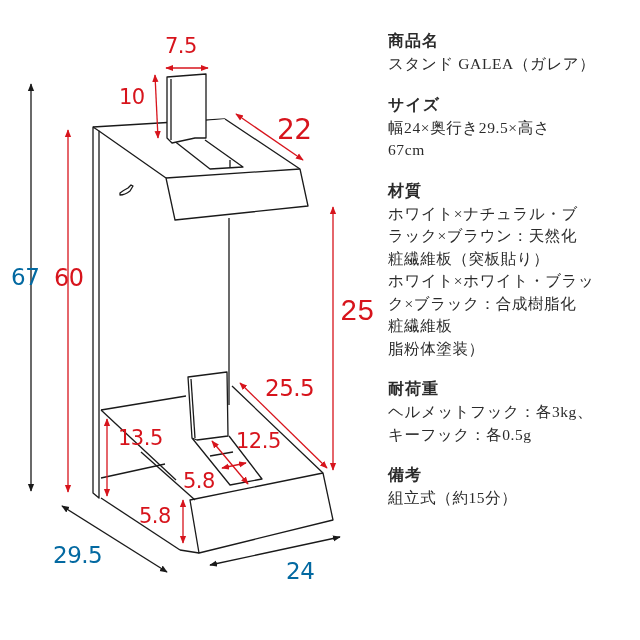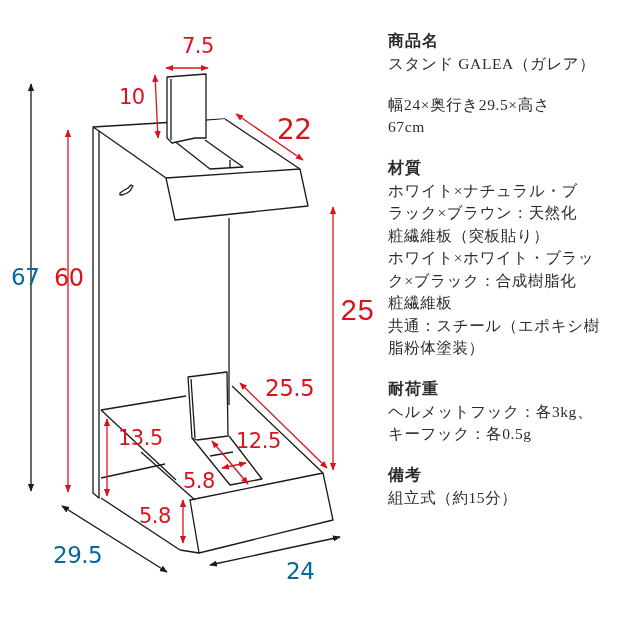--- a/index.html
+++ b/index.html
@@ -78,51 +78,51 @@
       <line x1="240" y1="383" x2="327" y2="468" marker-start="url(#arR)" marker-end="url(#arR)"></line>
       <line x1="107" y1="419" x2="107" y2="496" marker-start="url(#arR)" marker-end="url(#arR)"></line>
       <line x1="212" y1="441" x2="248" y2="484" marker-start="url(#arR)" marker-end="url(#arR)"></line>
       <line x1="222" y1="468" x2="246" y2="463" marker-start="url(#arR)" marker-end="url(#arR)"></line>
       <line x1="183" y1="500" x2="183" y2="543" marker-start="url(#arR)" marker-end="url(#arR)"></line>
     </g>
   </svg>
 
   <span class="dim black" style="left:11px;top:266px;">67</span>
   <span class="dim red" style="left:54px;top:266px;font-size:24px;">60</span>
-  <span class="dim red" style="left:182px;top:36px;">7.5</span>
+  <span class="dim red" style="left:165px;top:36px;">7.5</span>
   <span class="dim red" style="left:119px;top:87px;">10</span>
   <span class="dim red" style="left:277px;top:116px;font-size:28px;">22</span>
   <span class="dim red" style="left:340px;top:298px;font-size:29px;font-family:Liberation Mono, monospace;">25</span>
   <span class="dim red" style="left:265px;top:377px;font-size:23px;">25.5</span>
   <span class="dim red" style="left:118px;top:428px;">13.5</span>
   <span class="dim red" style="left:236px;top:431px;">12.5</span>
   <span class="dim red" style="left:183px;top:471px;">5.8</span>
   <span class="dim red" style="left:139px;top:506px;">5.8</span>
   <span class="dim black" style="left:53px;top:544px;">29.5</span>
   <span class="dim black" style="left:286px;top:560px;">24</span>
 </div>
 
 <div id="specs">
   <div class="spec-section">
     <div class="spec-title">商品名</div>
     <div class="spec-line">スタンド GALEA（ガレア）</div>
   </div>
   <div class="spec-section">
+    <div class="spec-title">サイズ</div>
     <div class="spec-line">幅24×奥行き29.5×高さ</div>
     <div class="spec-line">67cm</div>
   </div>
   <div class="spec-section">
     <div class="spec-title">材質</div>
     <div class="spec-line">ホワイト×ナチュラル・ブ</div>
     <div class="spec-line">ラック×ブラウン：天然化</div>
     <div class="spec-line">粧繊維板（突板貼り）</div>
     <div class="spec-line">ホワイト×ホワイト・ブラッ</div>
     <div class="spec-line">ク×ブラック：合成樹脂化</div>
     <div class="spec-line">粧繊維板</div>
-    <div class="spec-line">共通：スチール（エポキシ樹</div>
     <div class="spec-line">脂粉体塗装）</div>
   </div>
   <div class="spec-section">
     <div class="spec-title">耐荷重</div>
     <div class="spec-line">ヘルメットフック：各3kg、</div>
     <div class="spec-line">キーフック：各0.5g</div>
   </div>
   <div class="spec-section">
     <div class="spec-title">備考</div>
     <div class="spec-line">組立式（約15分）</div>

